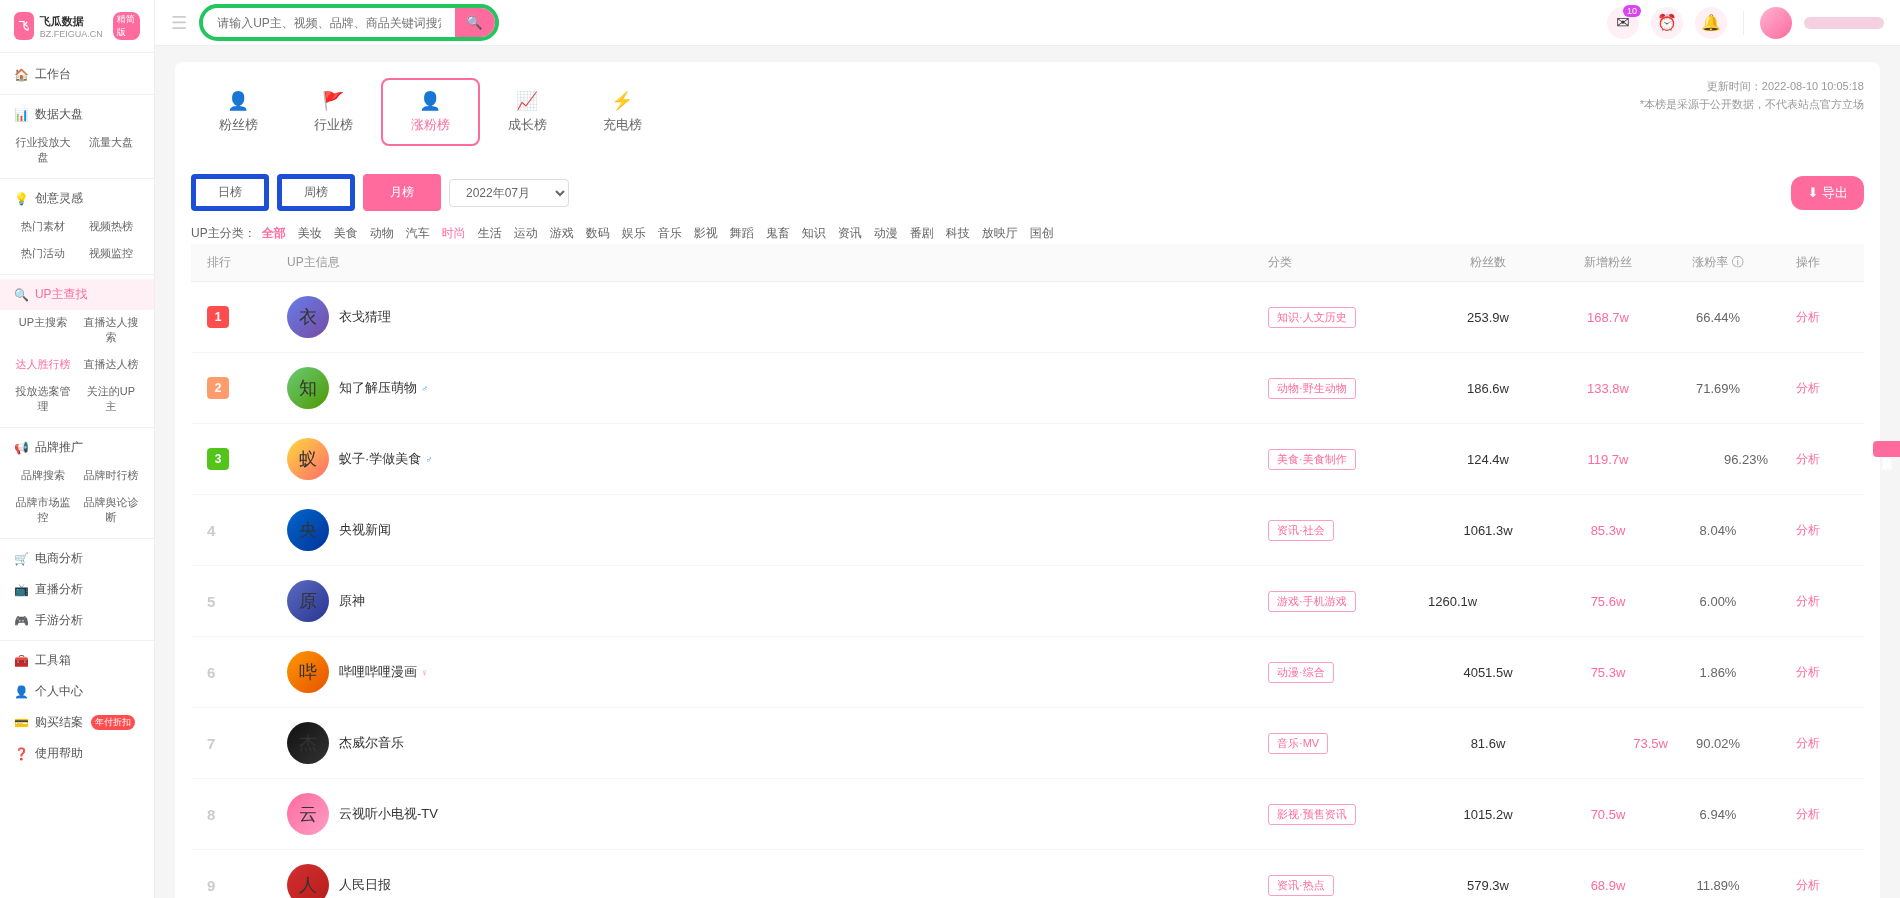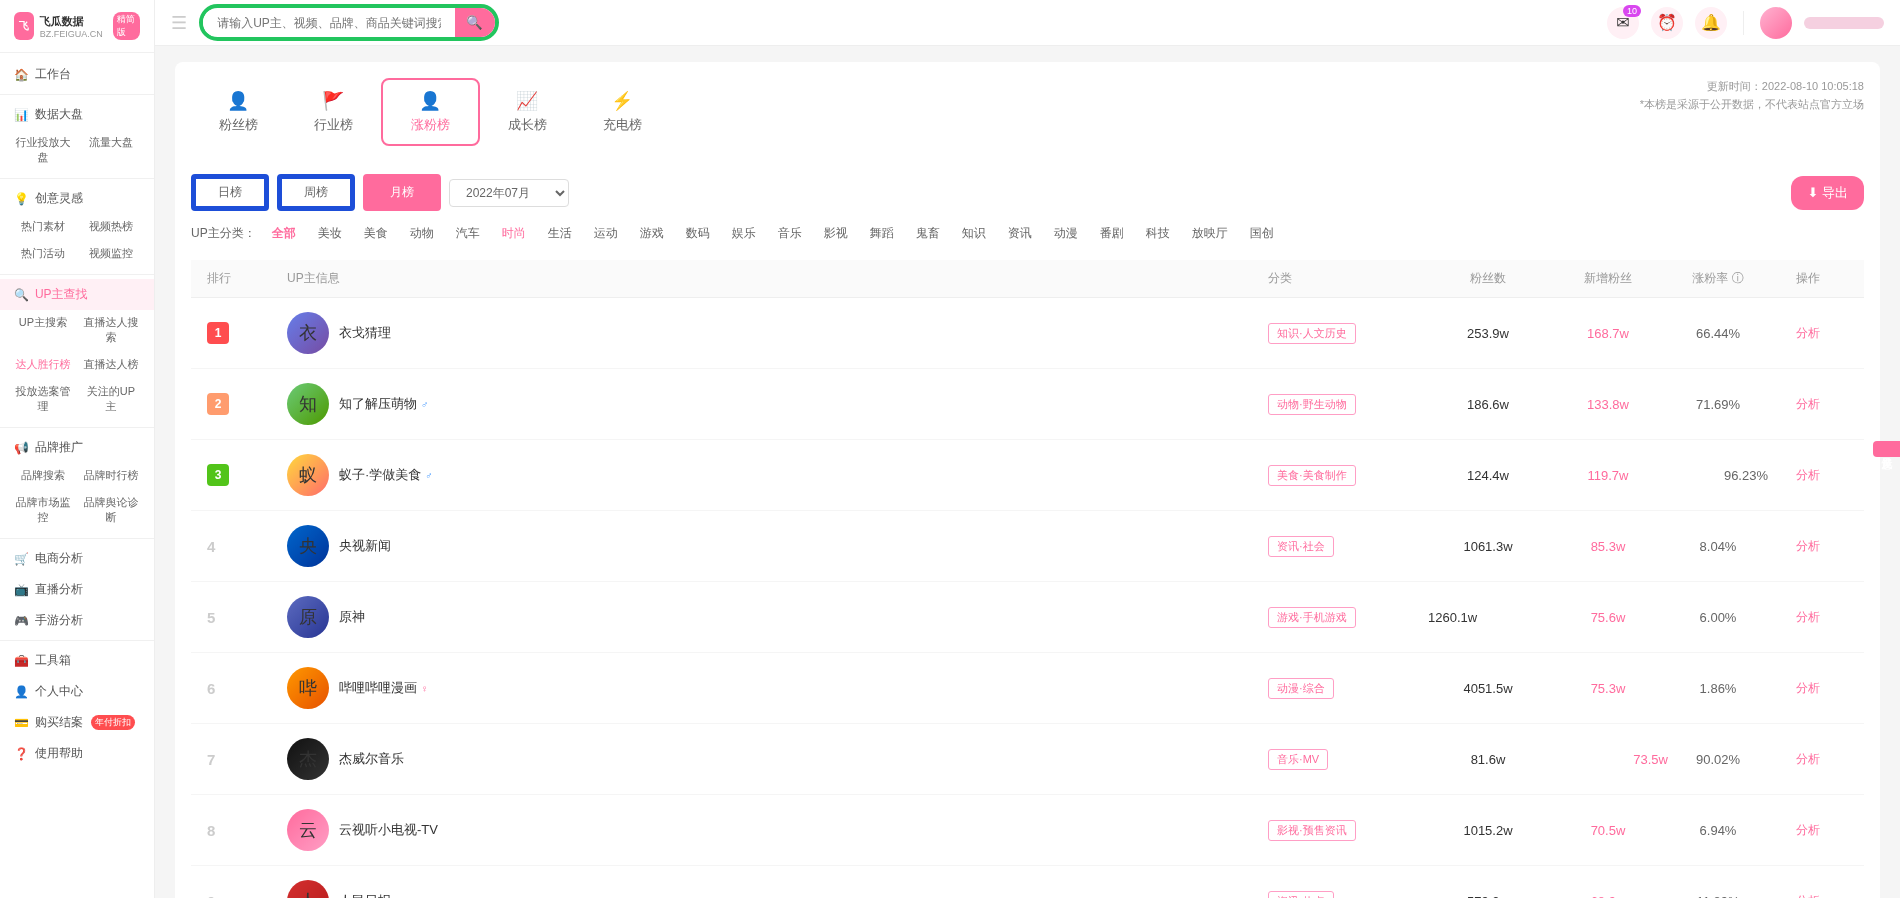--- a/index.html
+++ b/index.html
@@ -48,21 +48,21 @@
     .tab-header { display: flex; justify-content: space-between; align-items: flex-start; margin-bottom: 16px; }
     .update-info { text-align: right; font-size: 11px; color: #999; line-height: 1.6; }
     .filter-btn { padding: 5px 22px; border-radius: 4px; border: 5px solid #1d4ed8; background: #fff; font-size: 12px; cursor: pointer; color: #666; }
     .filter-btn.active { background: #ff6b9d; color: #fff; border-color: #ff6b9d; }
     .filter-select { padding: 5px 12px; border-radius: 4px; border: 1px solid #ddd; background: #fff; font-size: 12px; color: #666; cursor: pointer; min-width: 120px; }
 
     
     .export-btn { margin-left: auto; background: #ff6b9d; color: white; border: none; padding: 8px 16px; border-radius: 12px; cursor: pointer; font-size: 13px; display: flex; align-items: center; gap: 4px; }
 
     
-    .category-row { display: flex; align-items: center; gap: 10px; margin-bottom: 16px; font-size: 12px; flex-wrap: wrap; }
+    .category-row { display: flex; align-items: center; gap: 0; font-size: 12px; flex-wrap: wrap; }
     .category-label { color: #666; }
     .category-item { color: #666; cursor: pointer; padding: 2px 6px; border-radius: 3px; }
     .category-item.active { color: #ff6b9d; font-weight: bold; }
     .category-hot { color: #ff6b9d; }
 
     
     .table-header { display: grid; grid-template-columns: 80px 1fr 160px 120px 120px 100px 80px; padding: 10px 16px; background: #fafafa; border-bottom: 1px solid #eee; font-size: 12px; color: #999; align-items: center; }
     .table-row-item { display: grid; grid-template-columns: 80px 1fr 160px 120px 120px 100px 80px; padding: 14px 16px; border-bottom: 1px solid #f5f5f5; align-items: center; background: #fff; }
 
     .rank-num { font-size: 15px; font-weight: bold; color: #ccc; }

